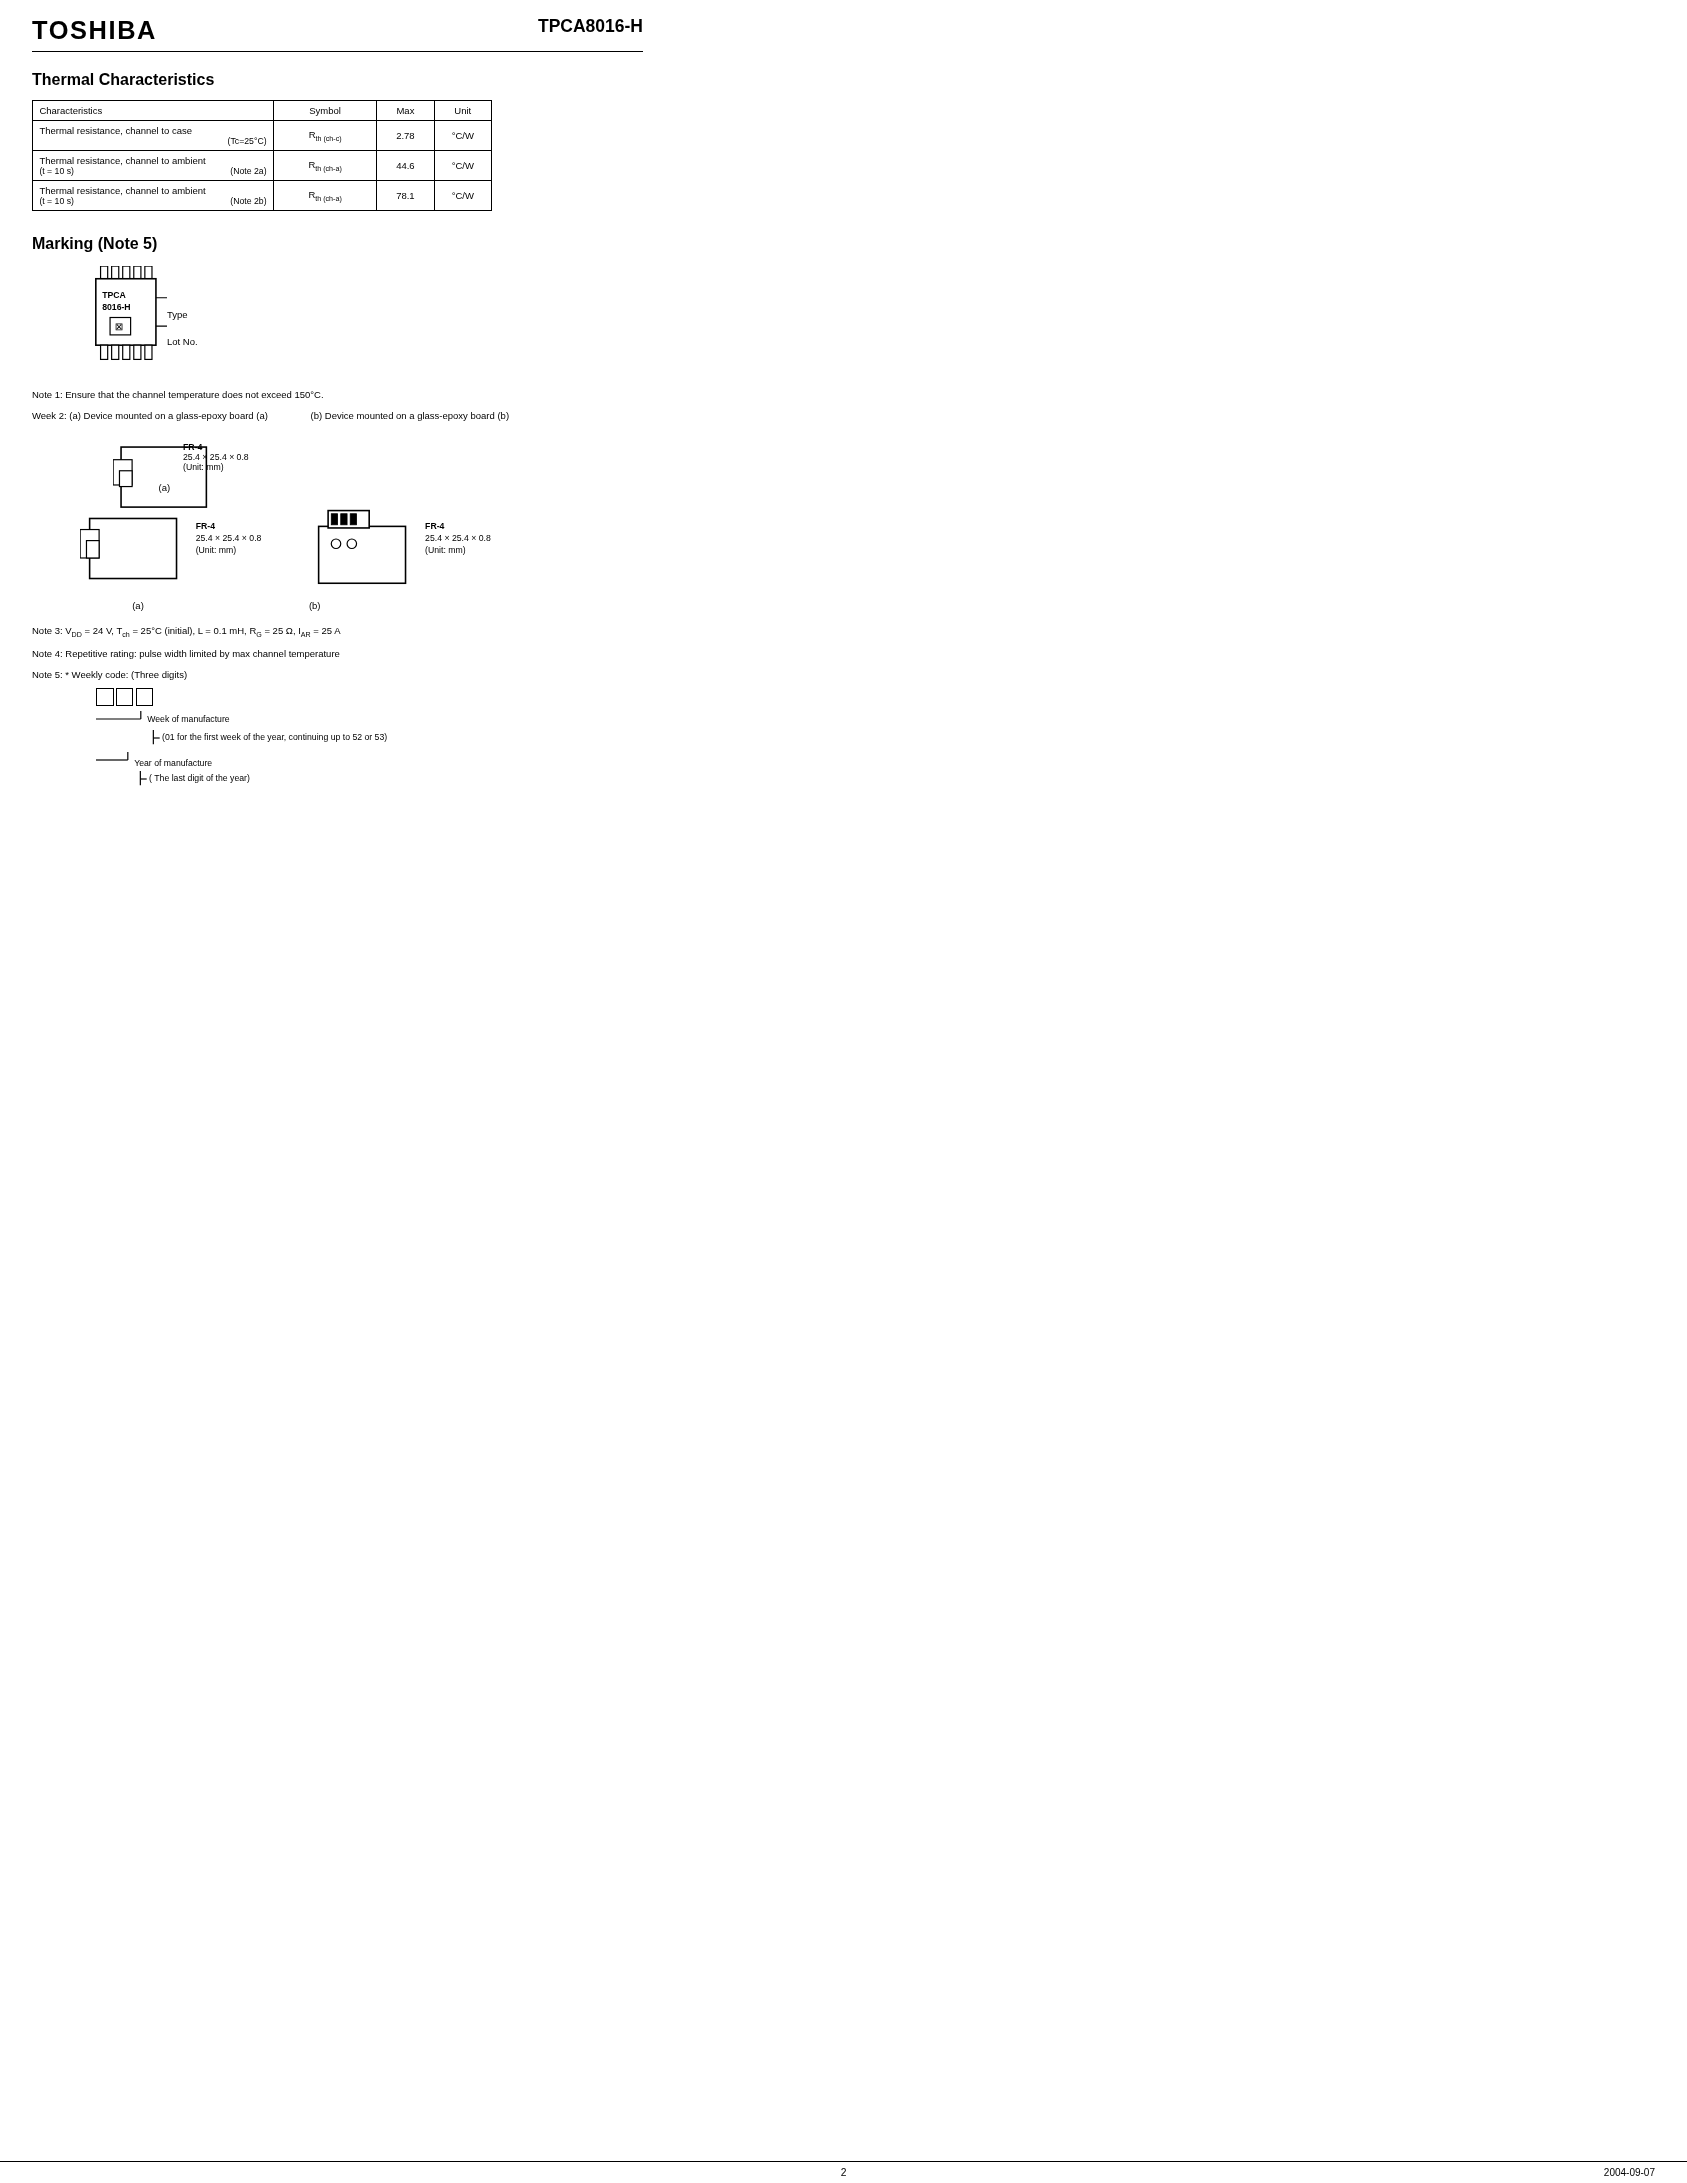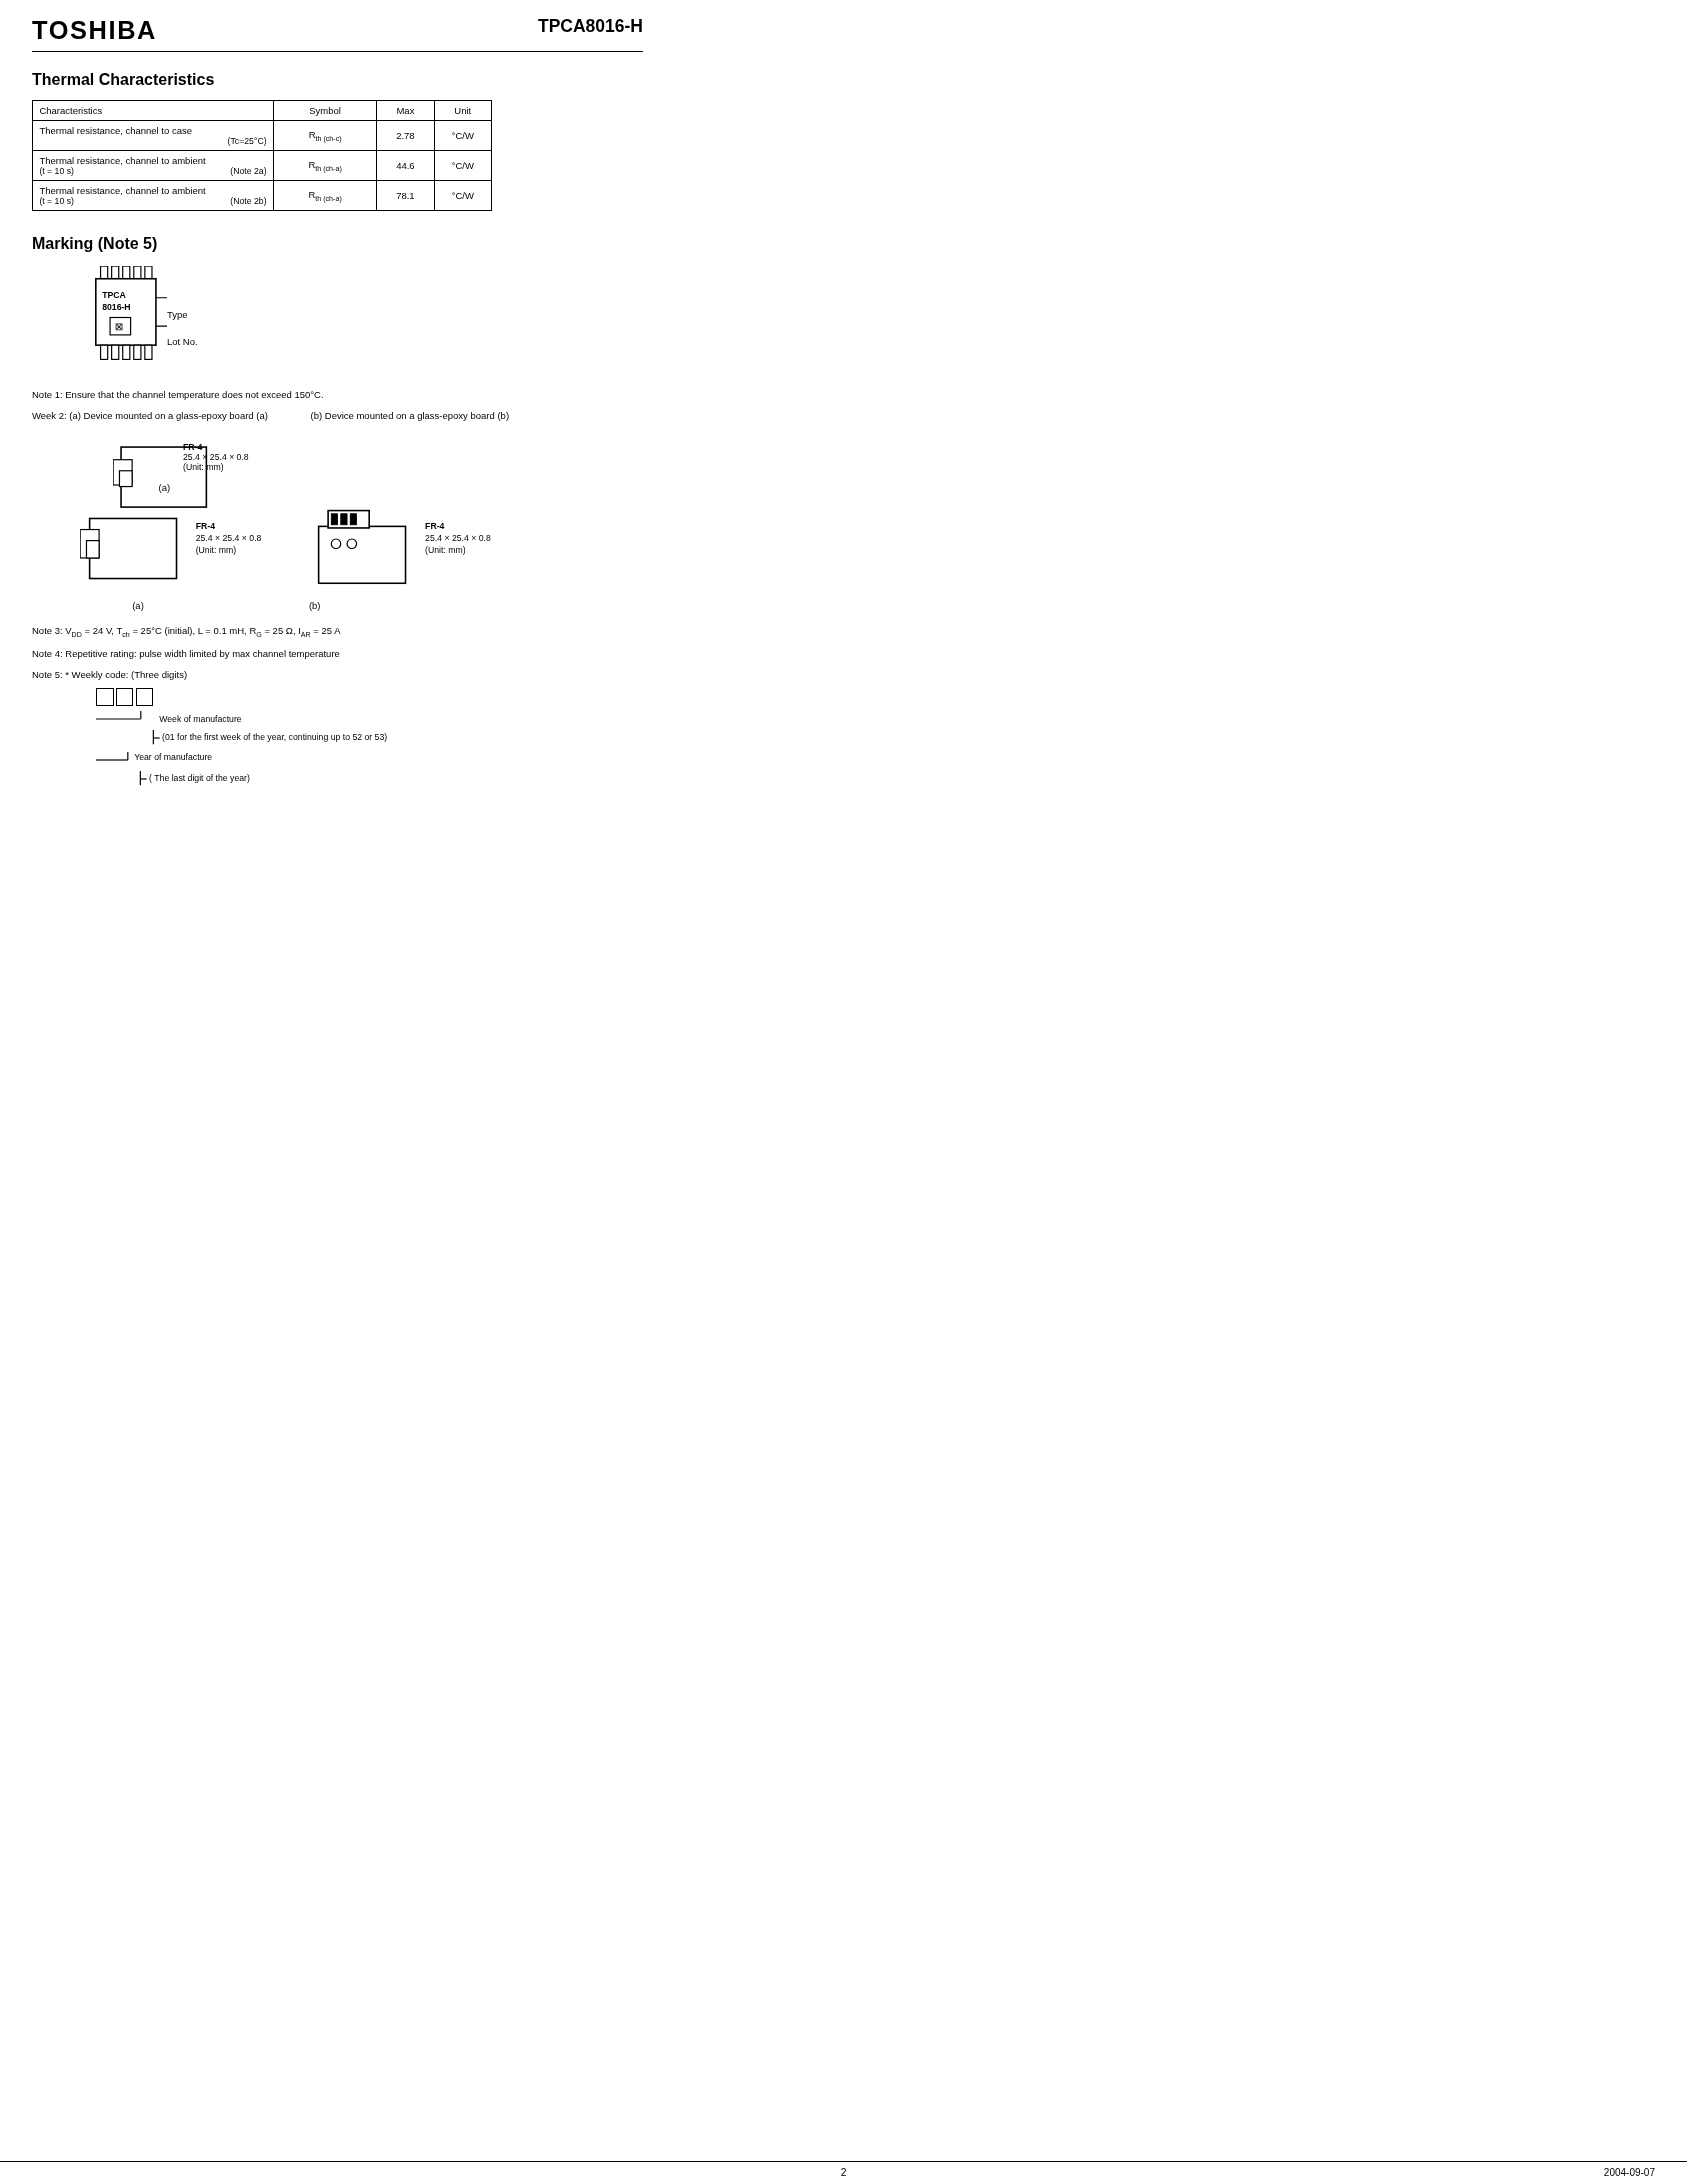--- a/index.html
+++ b/index.html
@@ -328,36 +328,36 @@
 
   <div style="margin:6.4px 0 0 64px;">
     <div style="display:flex;gap:2.4px;margin-bottom:4.8px;">
       <div style="width:17.5px;height:17.5px;border:1.2px solid #000;"></div>
       <div style="width:17.5px;height:17.5px;border:1.2px solid #000;"></div>
       <div style="width:17.5px;height:17.5px;border:1.2px solid #000;"></div>
     </div>
 
     <div style="position:relative;margin-left:0;">
 
-      <div style="display:flex;align-items:center;gap:12px;margin-bottom:3.2px;font-size:8.7px;">
+      <div style="display:flex;align-items:center;gap:0;margin-bottom:3.2px;font-size:8.7px;">
         <svg width="48" height="16" viewBox="0 0 60 20">
           <line x1="0" y1="10" x2="56" y2="10" stroke="black" stroke-width="1.5"></line>
           <line x1="56" y1="10" x2="56" y2="0" stroke="black" stroke-width="1.5"></line>
         </svg>
         <span style="margin-left:3.2px;">Week of manufacture</span>
       </div>
       <div style="font-size:8.7px;margin-left:51px;margin-bottom:6.4px;">
         <svg width="12.7" height="16" style="vertical-align:middle;" viewBox="0 0 16 20">
           <line x1="8" y1="0" x2="8" y2="18" stroke="black" stroke-width="1.5"></line>
           <line x1="8" y1="10" x2="16" y2="10" stroke="black" stroke-width="1.5"></line>
         </svg>
         <span>(01 for the first week of the year, continuing up to 52 or 53)</span>
       </div>
 
-      <div style="display:flex;align-items:flex-start;gap:0;margin-bottom:3.2px;font-size:8.7px;">
+      <div style="display:flex;align-items:flex-end;gap:0;margin-bottom:3.2px;font-size:8.7px;">
         <svg width="35" height="16" viewBox="0 0 44 20">
           <line x1="0" y1="10" x2="40" y2="10" stroke="black" stroke-width="1.5"></line>
           <line x1="40" y1="10" x2="40" y2="0" stroke="black" stroke-width="1.5"></line>
         </svg>
         <span style="margin-left:3.2px;">Year of manufacture</span>
       </div>
       <div style="font-size:8.7px;margin-left:38px;">
         <svg width="12.7" height="16" style="vertical-align:middle;" viewBox="0 0 16 20">
           <line x1="8" y1="0" x2="8" y2="18" stroke="black" stroke-width="1.5"></line>
           <line x1="8" y1="10" x2="16" y2="10" stroke="black" stroke-width="1.5"></line>

